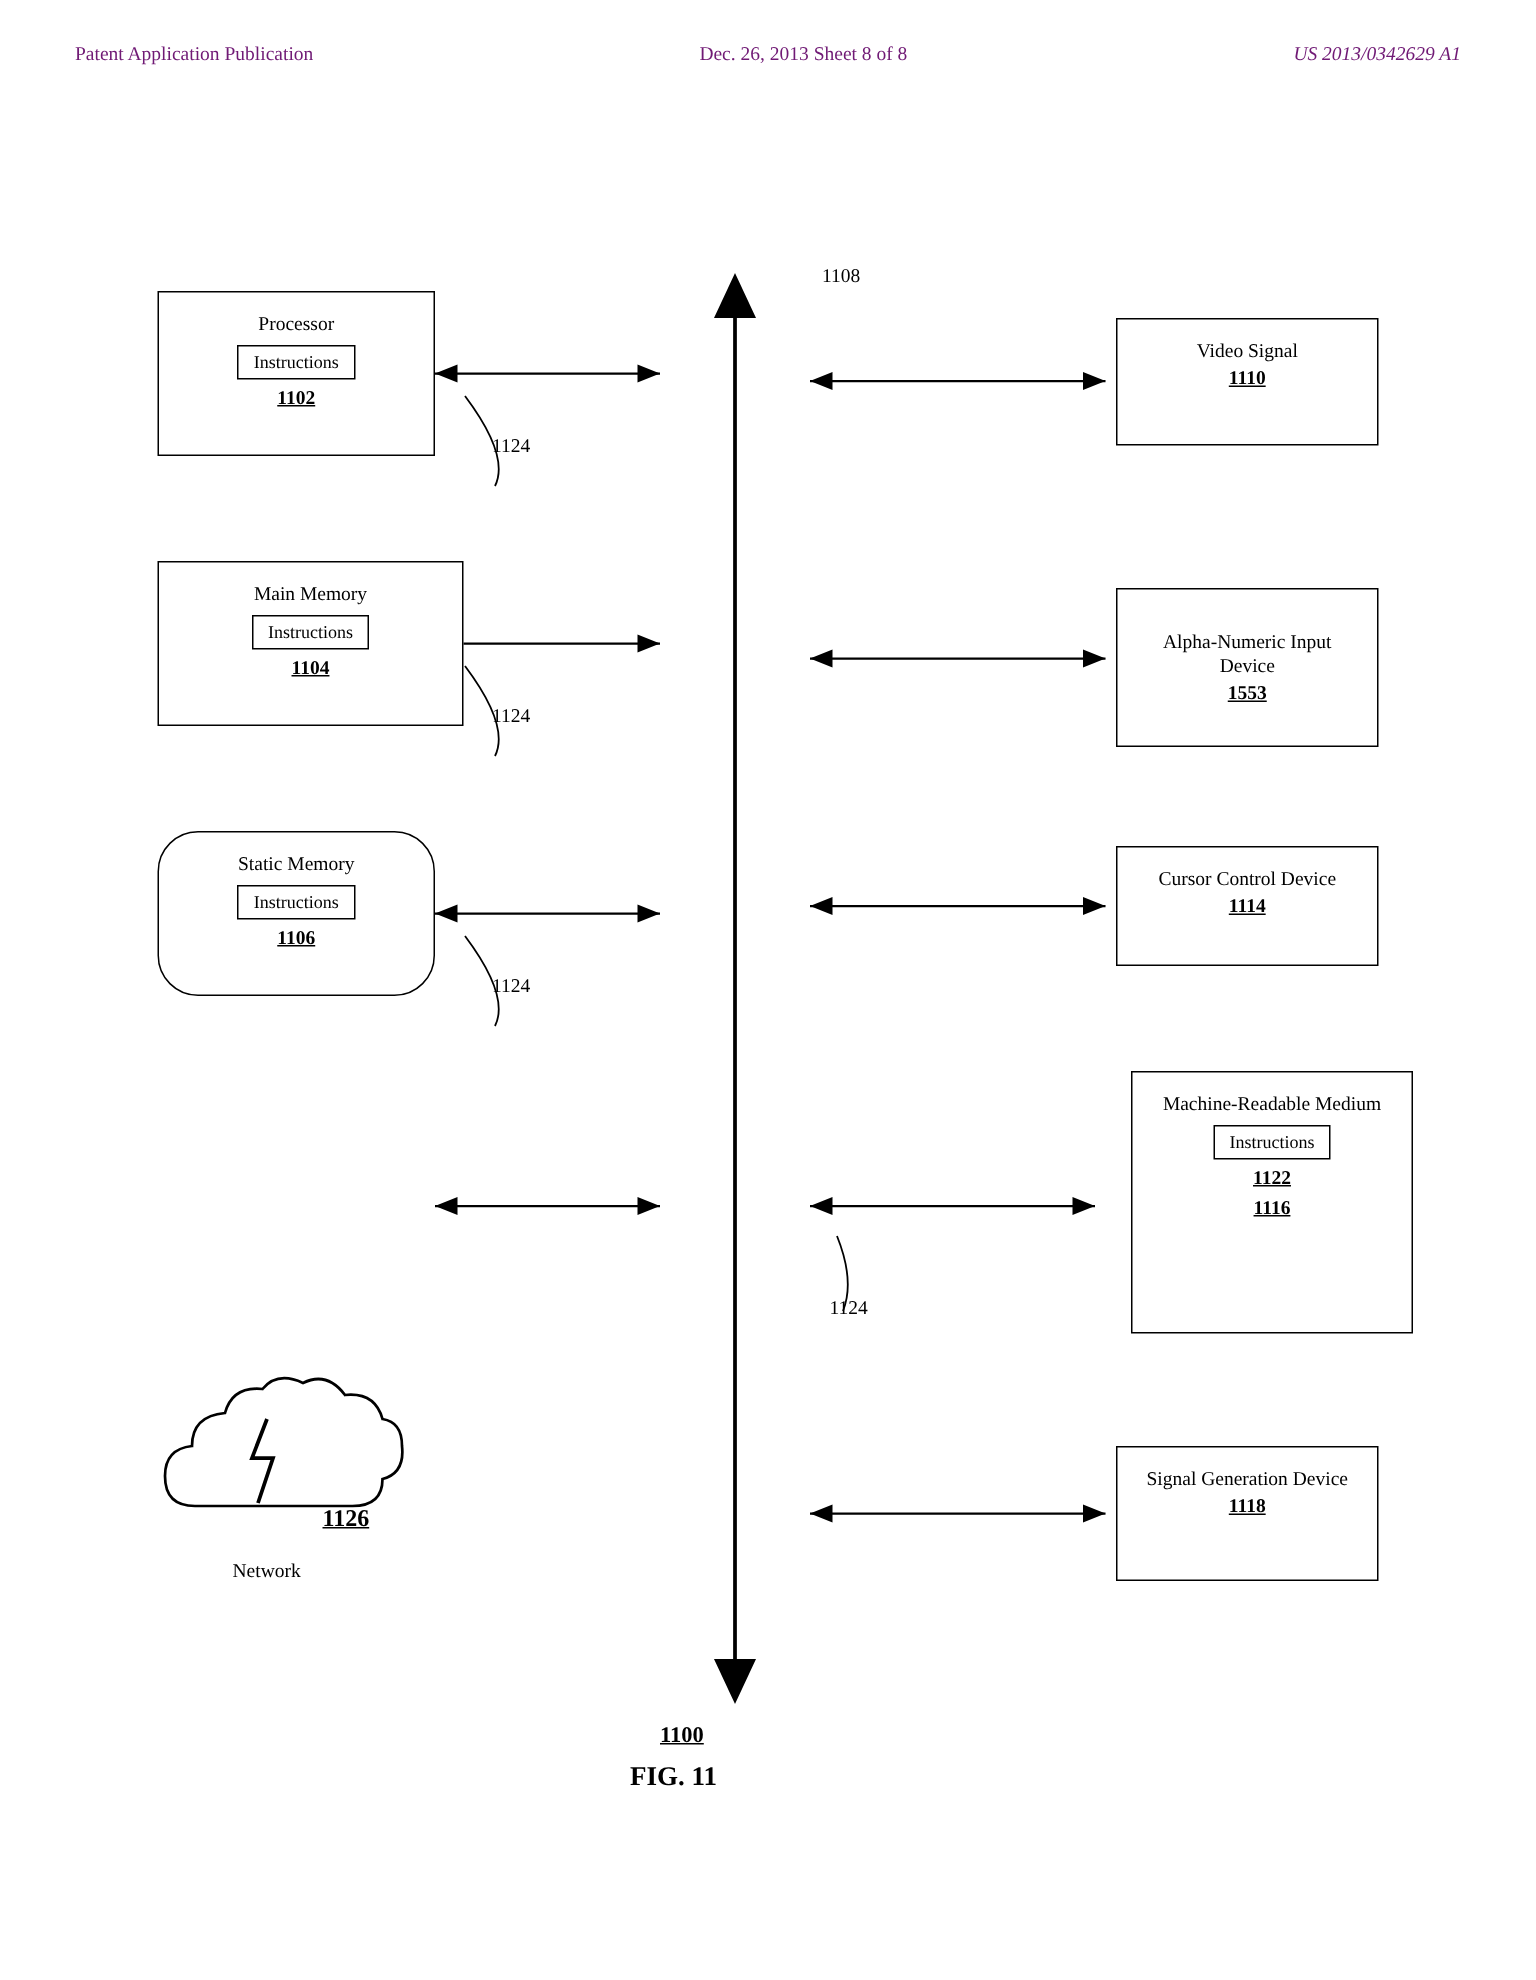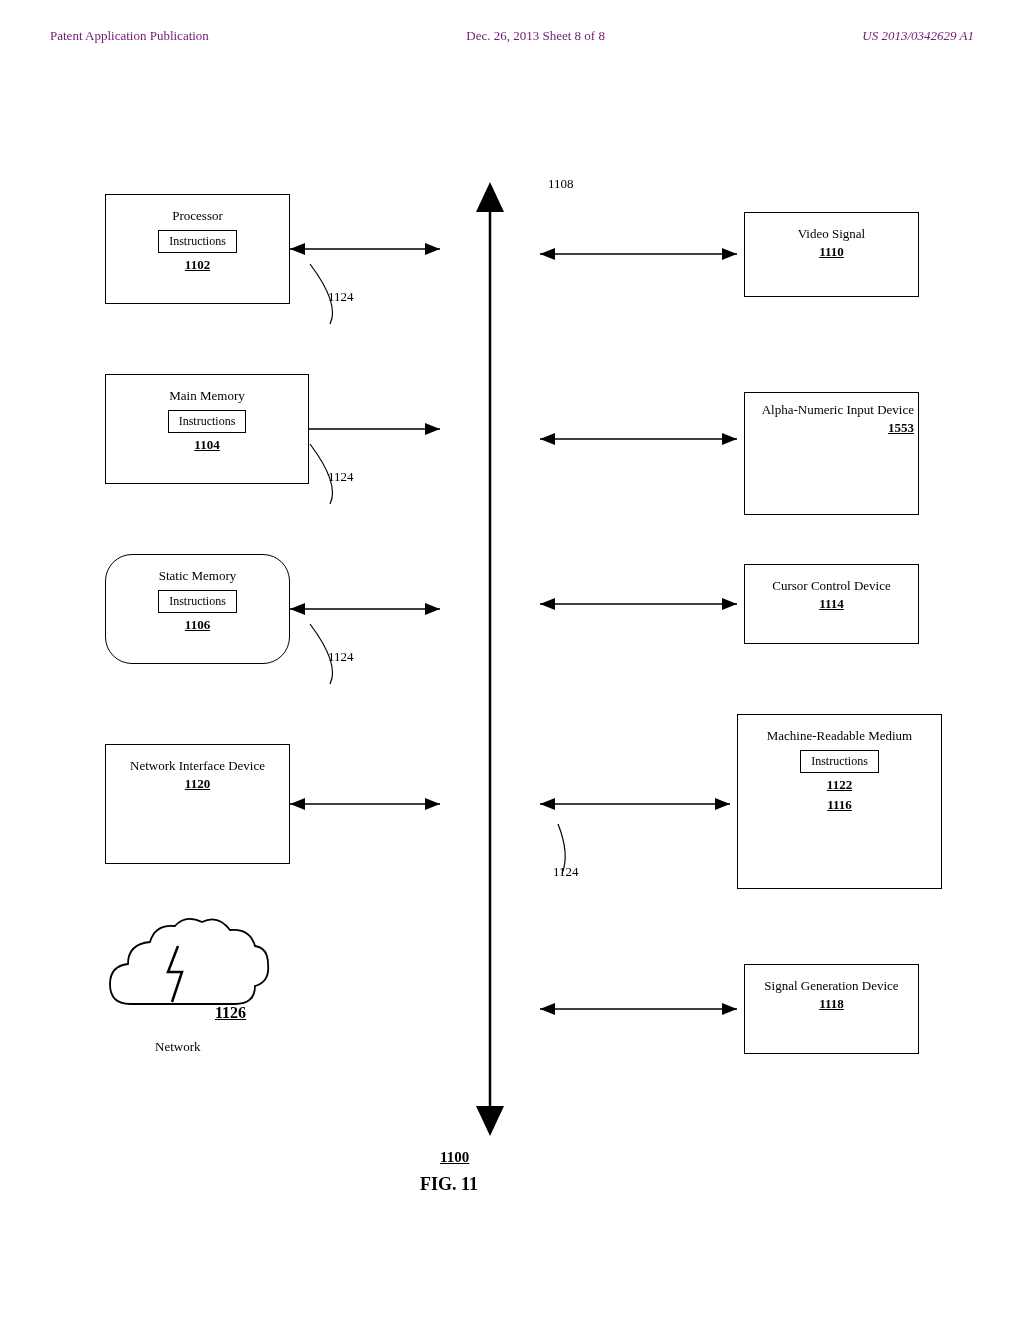--- a/index.html
+++ b/index.html
@@ -103,37 +103,36 @@
       top: 148px;
       width: 175px;
       height: 85px;
       padding: 8px;
     }
 
     .alpha-numeric-box {
       right: 105px;
       top: 328px;
       width: 175px;
-      height: 123px;
-      padding: 4px;
-      text-align: right;
+      height: 106px;
+      padding: 22px;
     }
 
     .cursor-control-box {
       right: 105px;
       top: 500px;
       width: 175px;
       height: 80px;
       padding: 8px;
     }
 
     .machine-readable-box {
       right: 82px;
       top: 650px;
-      width: 205px;
+      width: 188px;
       height: 175px;
       padding: 8px;
     }
 
     .signal-generation-box {
       right: 105px;
       top: 900px;
       width: 175px;
       height: 90px;
       padding: 8px;
@@ -298,24 +297,20 @@
     <div><span class="inner-box">Instructions</span></div>
     <div class="box-label">1104</div>
   </div>
 
   <div class="box static-memory-box">
     <div class="box-title">Static Memory</div>
     <div><span class="inner-box">Instructions</span></div>
     <div class="box-label">1106</div>
   </div>
 
-  <div class="box network-interface-box">
-    <div class="box-title">Network Interface Device</div>
-    <div class="box-label">1120</div>
-  </div>
 
   <div class="box video-display-box">
     <div class="box-title">Video Signal</div>
     <div class="box-label">1110</div>
   </div>
 
   <div class="box alpha-numeric-box">
     <div class="box-title">Alpha-Numeric Input Device</div>
     <div class="box-label">1553</div>
   </div>

